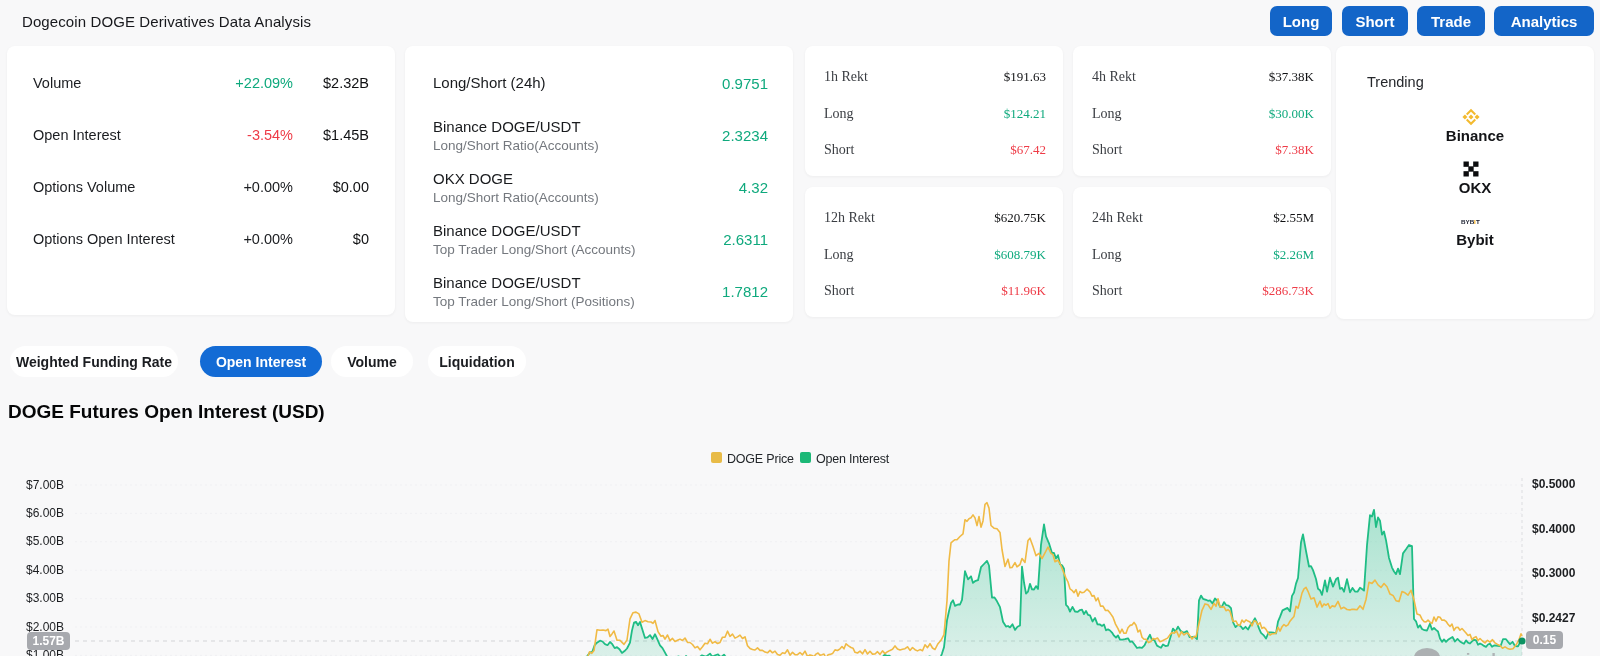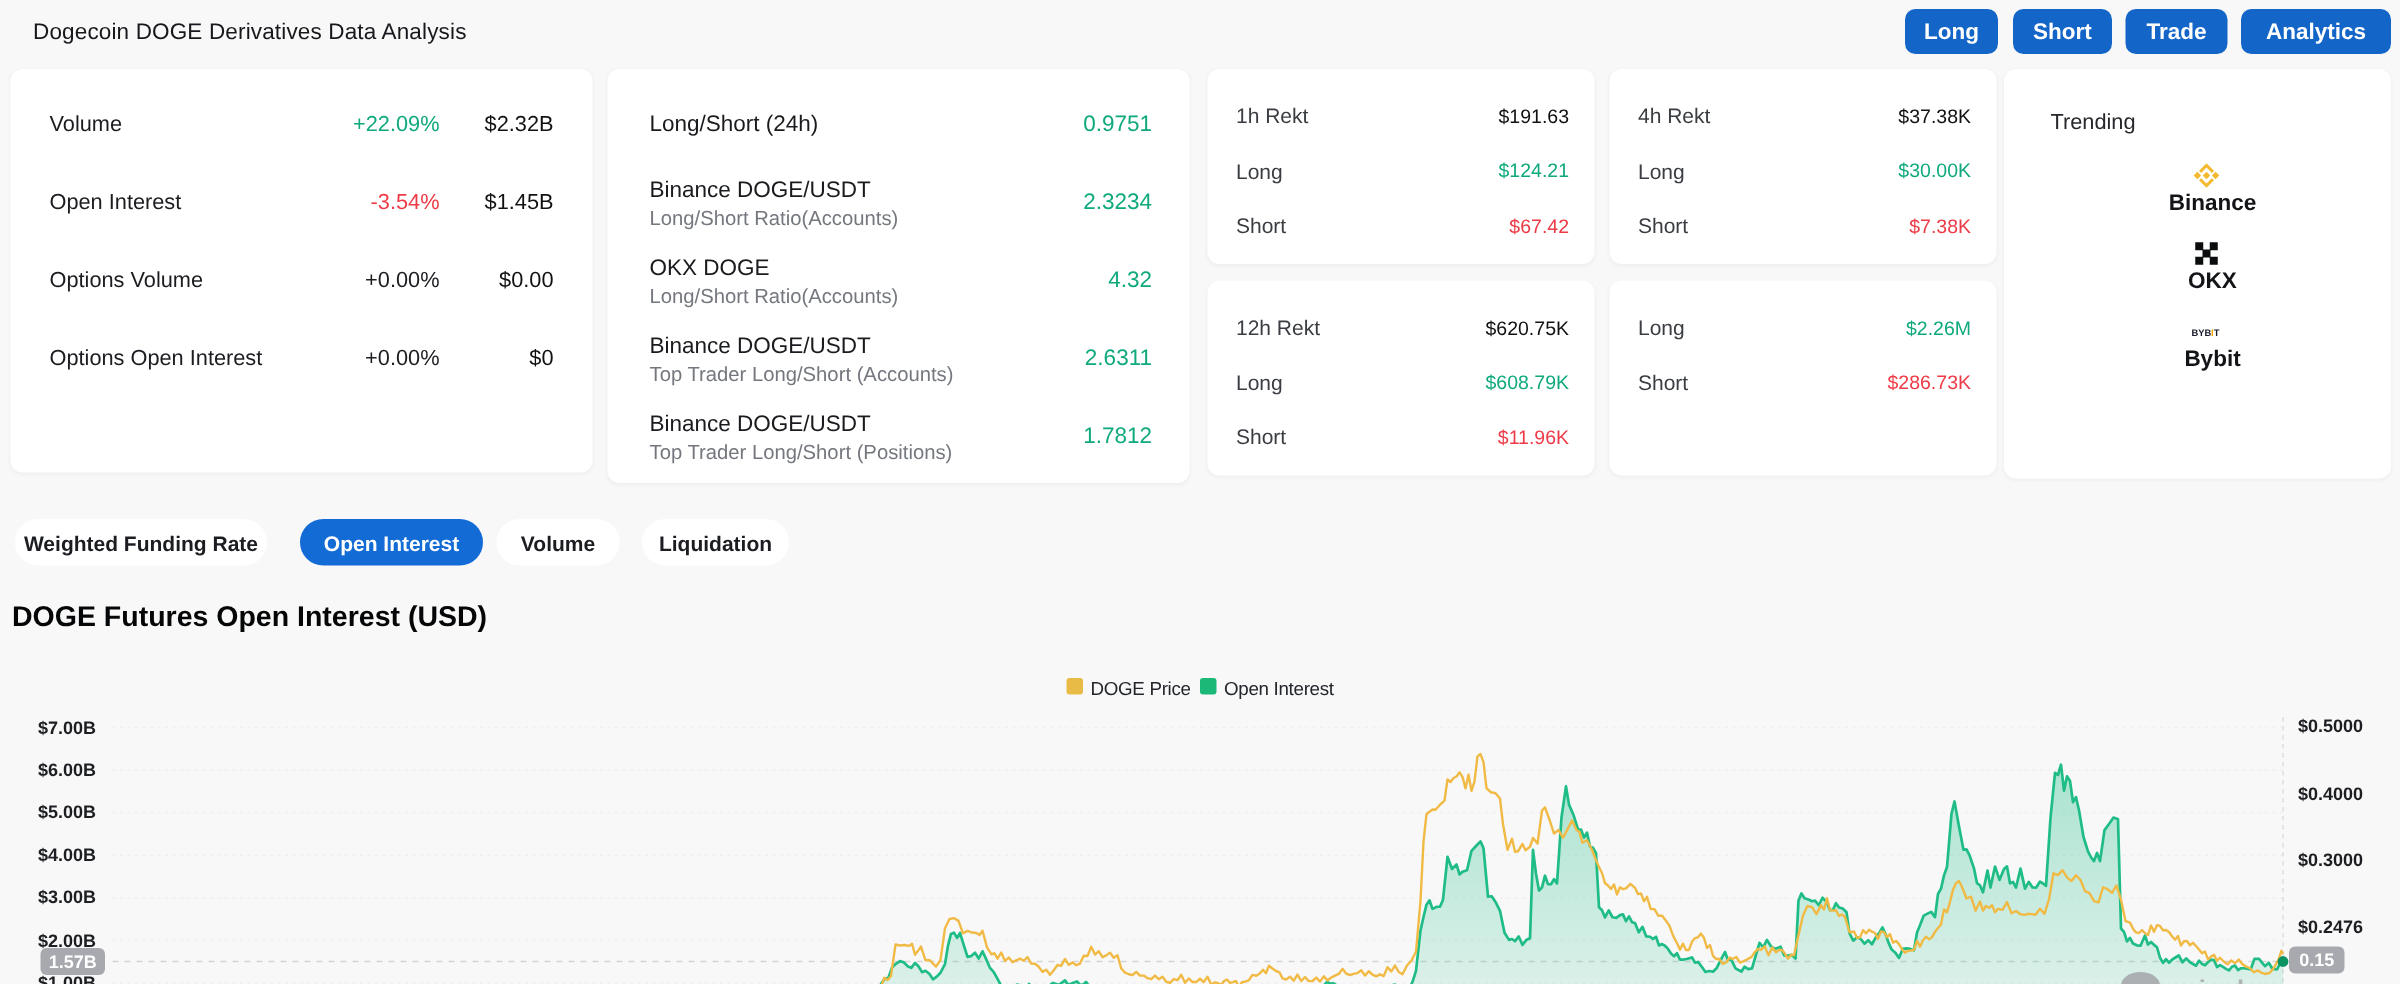--- a/index.html
+++ b/index.html
@@ -18,40 +18,40 @@
 .grn { color:#0fa97d !important; }
 .red { color:#ee3b47 !important; }
 
 #c2 { left:405px; top:46px; width:388px; height:276px; padding:18px 25px 0 28px; }
 #c2 .row { position:relative; margin-bottom:17px; }
 #c2 .row.f { margin-bottom:15.5px; }
 #c2 .m { font-size:15px; color:#191b1e; }
 #c2 .s { font-size:13.5px; color:#74787e; margin-top:3px; }
 #c2 .v { position:absolute; right:0; top:50%; transform:translateY(-50%); font-size:15px; color:#0fa97d; }
 
-.rekt { width:258px; height:130px; padding:13px 17px 0 19px; }
+.rekt { width:258px; height:130px; padding:13px 17px 0 19px;font-family:Liberation Serif, serif; }
 .rekt .rr { position:relative; height:36.5px; display:flex; align-items:center; }
 .rekt .rl { font-size:14px; color:#3a3d42; }
 .rekt .rv { position:absolute; right:0; font-size:13px; color:#101113; }
 
 #c5 { left:1336px; top:46px; width:258px; height:273px; padding:28px 20px 0 31px; }
 #c5 .th { font-size:14.5px; color:#25272b; margin-bottom:17px; }
 #c5 .ex { display:flex; align-items:center; height:52px;flex-direction:column; }
 #c5 .exn { font-size:15px; font-weight:700; color:#131417; margin-left:9px; }
 #c5 .ico { width:20px; height:20px; flex:0 0 20px; }
 
 .tab { position:absolute; top:346px; height:31px; border-radius:16px; display:flex; align-items:center;
   justify-content:center; font-size:14px; font-weight:700; color:#1b1d21; background:#fff; white-space:nowrap; }
 .tab.on { background:#136bd5; color:#fff; }
 .h1 { position:absolute; left:8px; top:401px; font-size:19px; font-weight:700; color:#050607; letter-spacing:0px; }
 
 .sq { position:absolute; width:11px; height:11px; border-radius:2px; top:452px; }
 .lgt { position:absolute; font-size:12.5px; color:#22262a; top:451.5px; letter-spacing:-0.2px; }
 
-.yl { position:absolute; right:1536px; width:60px; text-align:right; font-size:12px; font-weight:700; color:#1c1e21; }
+.yl { position:absolute; right:1536px; width:60px; text-align:right; font-size:12px; font-weight:400; color:#1c1e21; }
 .yr { position:absolute; left:1532px; font-size:12px; font-weight:600; color:#1c1e21; }
 .badge { position:absolute; background:#a7a9ae; color:#fff; font-size:12px; font-weight:700;
   border-radius:4px; display:flex; align-items:center; justify-content:center; }
 </style></head>
 <body>
 <div class="title">Dogecoin DOGE Derivatives Data Analysis</div>
 <div class="btn" style="left:1270px;width:62px;">Long</div>
 <div class="btn" style="left:1342px;width:66px;">Short</div>
 <div class="btn" style="left:1417px;width:68px;">Trade</div>
 <div class="btn" style="left:1494px;width:100px;">Analytics</div>
@@ -145,20 +145,24 @@
 <div class="rr">
         <span class="rl">Long</span>
         <span class="rv grn">$30.00K</span>
       </div>
 <div class="rr">
         <span class="rl">Short</span>
         <span class="rv red">$7.38K</span>
       </div>
 </div>
 <div class="card rekt" style="top:187px">
+<div class="rr">
+        <span class="rl">24h Rekt</span>
+        <span class="rv">$2.55M</span>
+      </div>
 <div class="rr">
         <span class="rl">Long</span>
         <span class="rv grn">$2.26M</span>
       </div>
 <div class="rr">
         <span class="rl">Short</span>
         <span class="rv red">$286.73K</span>
       </div>
 </div>
 </div>
@@ -239,14 +243,14 @@
 <div class="yl" style="top:477.5px">$7.00B</div>
 <div class="yl" style="top:505.9px">$6.00B</div>
 <div class="yl" style="top:534.3px">$5.00B</div>
 <div class="yl" style="top:562.7px">$4.00B</div>
 <div class="yl" style="top:591.1px">$3.00B</div>
 <div class="yl" style="top:619.5px">$2.00B</div>
 <div class="yl" style="top:647.9px">$1.00B</div>
 <div class="yr" style="top:477.0px">$0.5000</div>
 <div class="yr" style="top:521.5px">$0.4000</div>
 <div class="yr" style="top:566.0px">$0.3000</div>
-<div class="yr" style="top:610.5px">$0.2476</div>
+<div class="yr" style="top:610.5px">$0.2427</div>
 <div class="badge" style="left:27px;top:632px;width:43px;height:18px;">1.57B</div>
 <div class="badge" style="left:1526px;top:631px;width:37px;height:18px;">0.15</div>
 </body></html>

